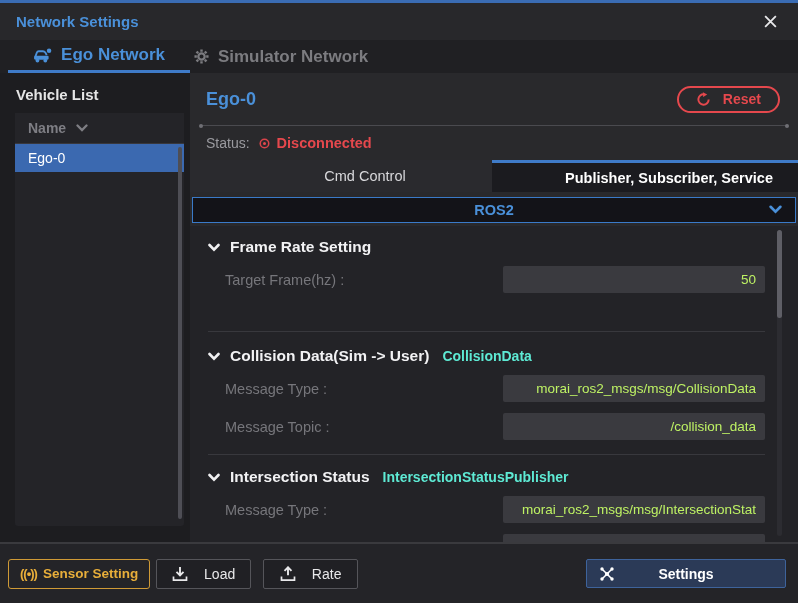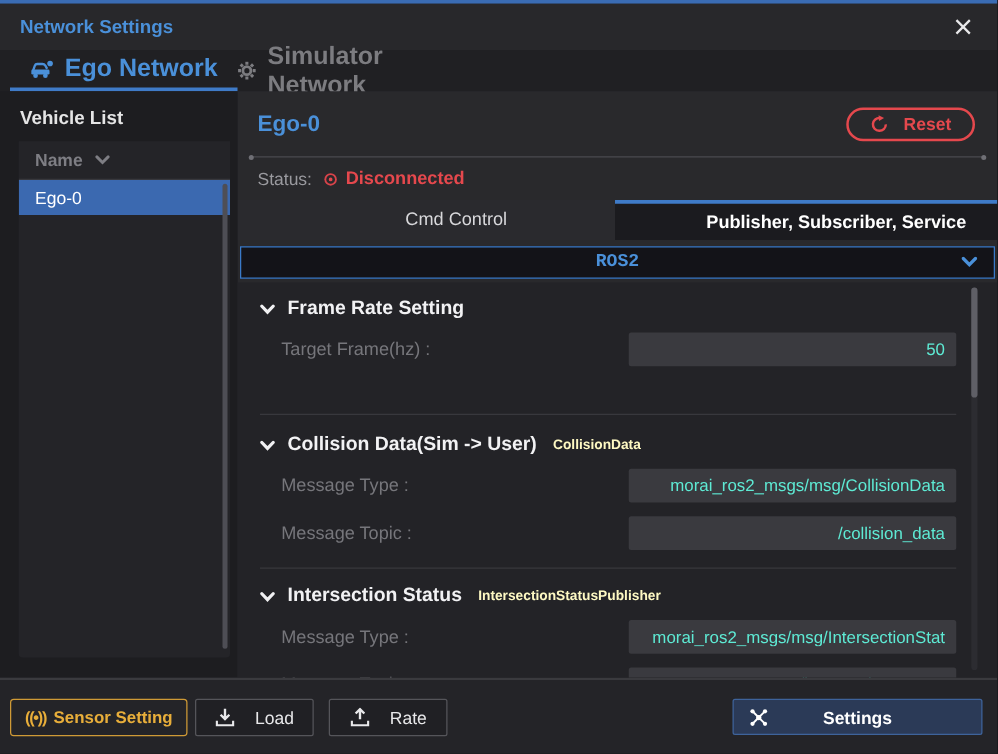--- a/index.html
+++ b/index.html
@@ -10,21 +10,21 @@
   
   .top-strip { height:3px; background:#3a6cb4; }
 
   
   .titlebar { height:37px; background:#28282b; display:flex; align-items:center; justify-content:space-between; padding:0 18px 0 16px; }
   .titlebar .title { color:#4a90d9; font-size:15px; font-weight:bold;text-align:right; }
   .close-btn { width:20px; height:20px; display:flex; align-items:center; justify-content:center; cursor:pointer; }
 
   
   .main-tabs { height:33px; background:#202023; display:flex; padding-left:8px; }
-  .mtab { width:182px; display:flex; align-items:center; justify-content:center; gap:9px; font-size:20px; font-weight:bold; color:#7c7c80; cursor:pointer; }
+  .mtab { width:182px; display:flex; align-items:center; justify-content:center; gap:9px; font-size:17px; font-weight:bold; color:#7c7c80; cursor:pointer; }
   .mtab.active { color:#4a90d9; border-bottom:3px solid #3f7bc8; }
   .mtab .ticon { display:flex; align-items:center; }
 
   
   .body-row { display:flex; height:469px; }
 
   
   .left-panel { width:190px; background:#1d1d20; position:relative; }
   .vl-title { padding:13px 16px 10px 16px; color:#e5e5e5; font-size:15px; font-weight:bold; }
   .vl-list { position:relative; margin-left:15px; width:169px; height:413px; background:#242428; border-radius:0 0 3px 3px; overflow:hidden; }
@@ -45,31 +45,31 @@
   .status-row { height:30px; display:flex; align-items:center; gap:9px; padding:4px 16px 0 16px; }
   .status-label { color:#9a9a9f; font-size:14px; }
   .status-dot { width:7px; height:7px; background:#e5484d; border:2px solid #29292c; box-shadow:0 0 0 1.5px #d8434a; border-radius:50%; margin-left:2px; }
   .status-value { color:#e5484d; font-size:14.5px; font-weight:bold; }
 
   .sub-tabs { display:flex; height:32px; margin-top:4px; }
   .stab { display:flex; align-items:center; justify-content:center; font-size:14.5px; cursor:pointer;padding-left:48px; }
   .stab-cmd { flex:0 0 302px; background:#2a2a2e; color:#d8d8db; }
   .stab-pub { flex:1; background:#1b1b1f; border-top:3px solid #3f7bc8; color:#ffffff; font-weight:bold; }
 
-  .protocol-select { position:relative; height:26px; margin:5px 2px 3px 2px; background:#131318; border:1px solid #3a7ac8; display:flex; align-items:center; justify-content:center; color:#4a90d9; font-size:14.5px; font-weight:bold; cursor:pointer;font-family:Liberation Mono, monospace; }
+  .protocol-select { position:relative; height:26px; margin:5px 2px 3px 2px; background:#131318; border:1px solid #3a7ac8; display:flex; align-items:center; justify-content:center; color:#4a90d9; font-size:14.5px; font-weight:bold; cursor:pointer; }
   .protocol-select .chev { position:absolute; right:13px; top:7px; color:#4a90d9; }
 
   .scroll-area { position:relative; flex:1; background:#232327; overflow:hidden; padding:12px 33px 0 18px; }
   .sec-header { display:flex; align-items:center; gap:10px; cursor:pointer; }
   .sec-chevron { color:#f0f0f2; display:flex; align-items:center; }
   .sec-title { color:#f2f2f4; font-size:15.5px; font-weight:bold; }
-  .sec-badge { color:#fef9c3; font-size:11px; font-weight:bold; margin-left:3px; }
+  .sec-badge { color:#5eead4; font-size:14px; font-weight:bold; margin-left:3px; }
   .field-row { display:flex; align-items:center; margin:10px 0 11px 0; }
   .field-label { flex:1; margin-left:17px; color:#76767b; font-size:14.5px; }
-  .field-input { width:262px; height:27px; background:#3a3a3f; border:none; border-radius:2px; color:#5eead4; font-family:"Liberation Sans",sans-serif; font-size:13.5px; text-align:right; padding:0 9px; outline:none; }
+  .field-input { width:262px; height:27px; background:#3a3a3f; border:none; border-radius:2px; color:#bef264; font-family:"Liberation Sans",sans-serif; font-size:13.5px; text-align:right; padding:0 9px; outline:none; }
   .sec-divider { height:1px; background:#38383d; margin:38px 0 15px 0; }
   .sec-divider.d2 { margin:14px 0 13px 0; }
   .vscrollbar { position:absolute; right:16px; top:4px; bottom:6px; width:5px; background:#2c2c31; border-radius:3px; }
   .vscrollbar .thumb { position:absolute; top:0; width:5px; height:88px; background:#5f5f66; border-radius:3px; }
 
   
   .footer { height:61px; background:#242428; border-top:2px solid #3a3a3e; display:flex; align-items:center; padding:0 12px 0 8px; }
   .btn { display:flex; align-items:center; justify-content:center; height:30px; border-radius:3px; cursor:pointer; font-size:14px; }
   .sensor-btn { gap:6px; padding:0 11px; border:1px solid #cf9a36; color:#e8ae3a; font-weight:bold; font-size:13.5px; background:transparent; }
   .sensor-icon-text { font-size:13px; font-weight:bold; letter-spacing:-1px; }

